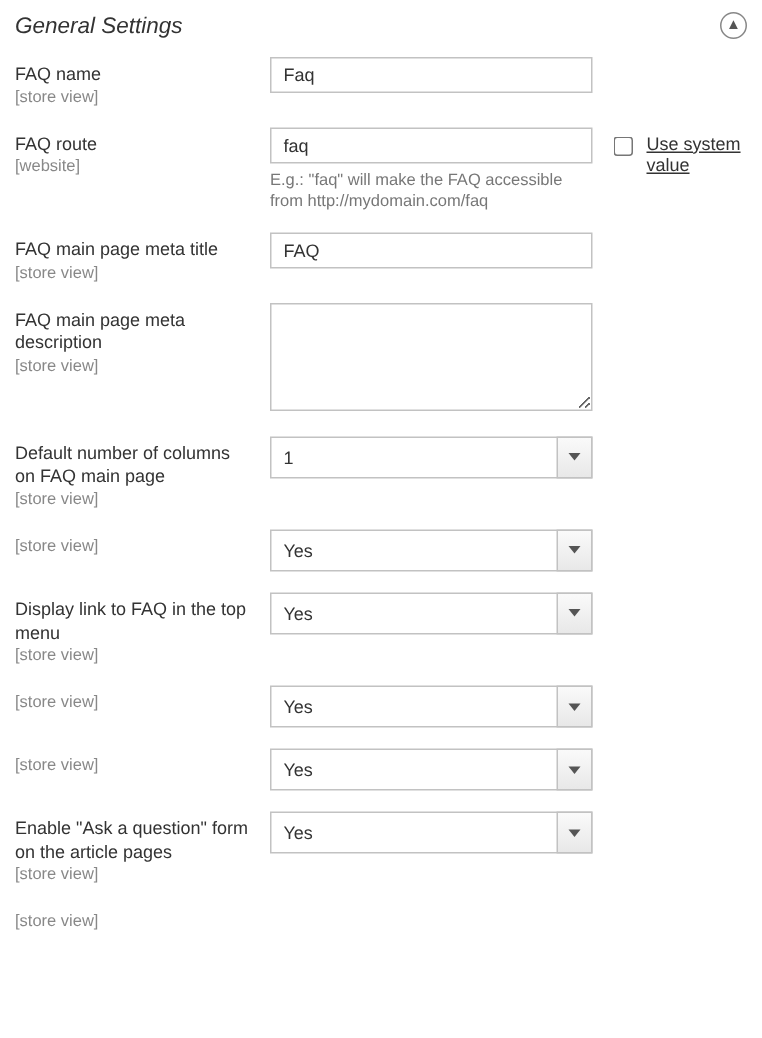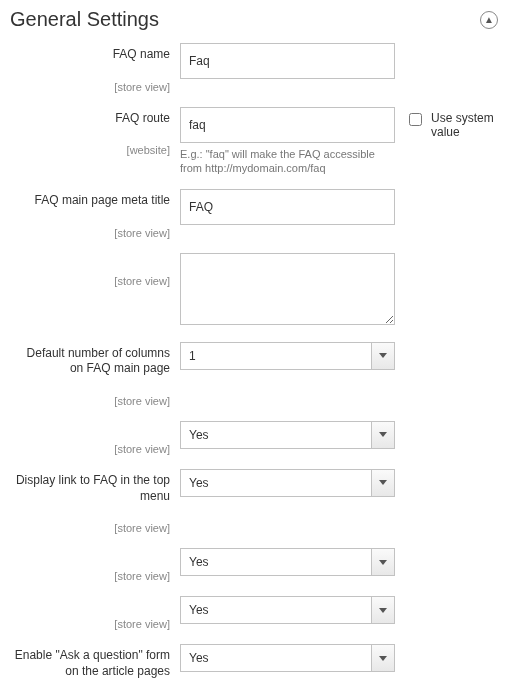--- a/index.html
+++ b/index.html
@@ -15,23 +15,24 @@
   .section {
     padding: 6px 10px 20px 10px;
   }
   .section-header {
     display: flex;
     align-items: center;
     justify-content: space-between;
     padding: 2px 0 12px 0;
   }
   .section-title {
-    font-size: 20px;
+    font-size: 15px;
     color: #333;
     font-weight: 400;
+    font-style: italic;
   }
   .collapse-toggle {
     width: 18px;
     height: 18px;
     border-radius: 50%;
     border: 1px solid #888;
     display: flex;
     align-items: center;
     justify-content: center;
     font-size: 10px;
@@ -40,46 +41,47 @@
     line-height: 1;
   }
   .field-row {
     display: flex;
     align-items: flex-start;
     margin-bottom: 14px;
   }
   .label-col {
     width: 170px;
     flex: 0 0 170px;
-    text-align: right;
+    text-align: left;
     padding-right: 10px;
     padding-top: 4px;
   }
   .label-main {
     color: #333;
     font-size: 12px;
     line-height: 1.3;
   }
   .label-scope {
     color: #888;
     font-size: 11px;
-    margin-top: 18px;
+    margin-top: 1px;
   }
   .control-col {
     width: 215px;
     flex: 0 0 215px;
   }
   .extra-col {
     flex: 1;
     padding-left: 10px;
     padding-top: 4px;
+    text-decoration: underline;
   }
   .text-input {
     width: 100%;
-    height: 36px;
+    height: 24px;
     border: 1px solid #c2c2c2;
     padding: 0 8px;
     font-size: 12px;
     color: #333;
     background: #fff;
   }
   .textarea-input {
     width: 100%;
     height: 72px;
     border: 1px solid #c2c2c2;
@@ -186,20 +188,21 @@
       <div class="label-scope">[store view]</div>
     </div>
     <div class="control-col">
       <input class="text-input" value="FAQ" style="">
     </div>
     <div class="extra-col"></div>
   </div>
 
   <div class="field-row">
     <div class="label-col">
+      <div class="label-main">FAQ main page meta description</div>
       <div class="label-scope">[store view]</div>
     </div>
     <div class="control-col">
       <textarea class="textarea-input" style=""></textarea>
     </div>
     <div class="extra-col"></div>
   </div>
 
   <div class="field-row">
     <div class="label-col">

